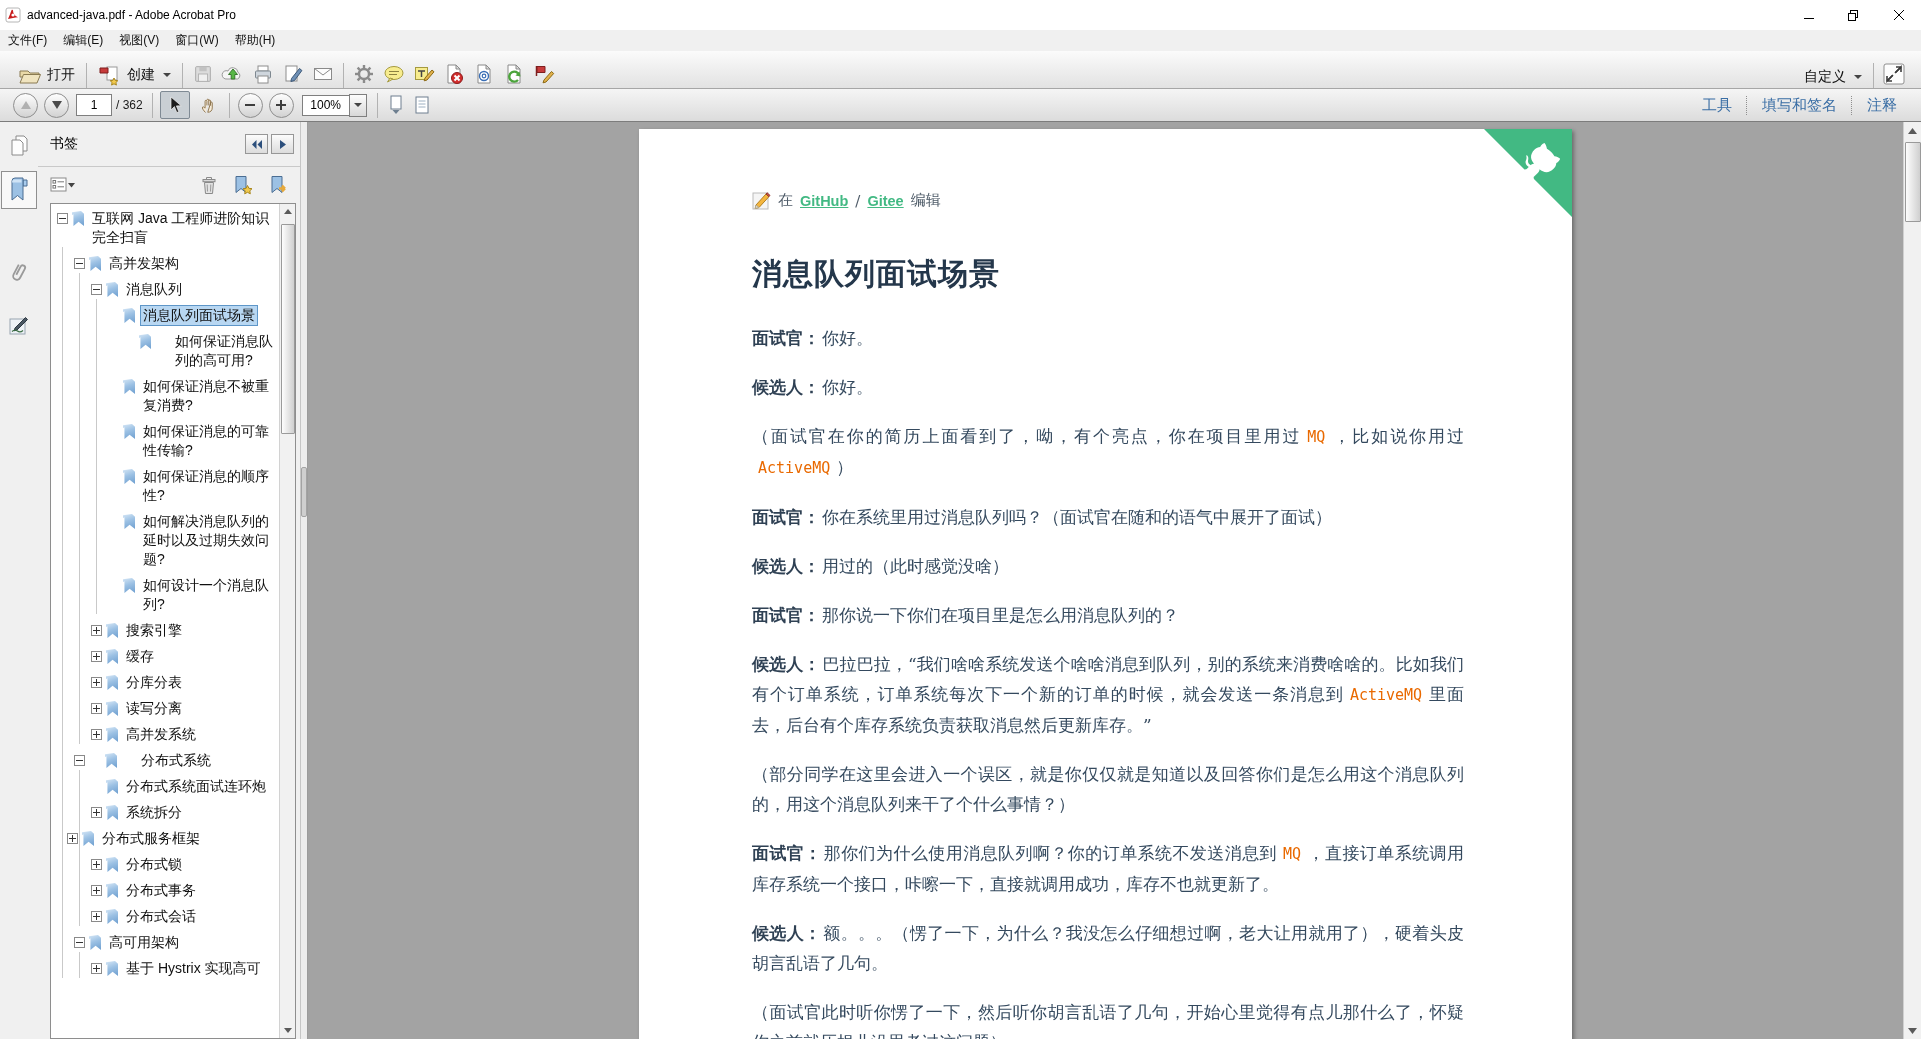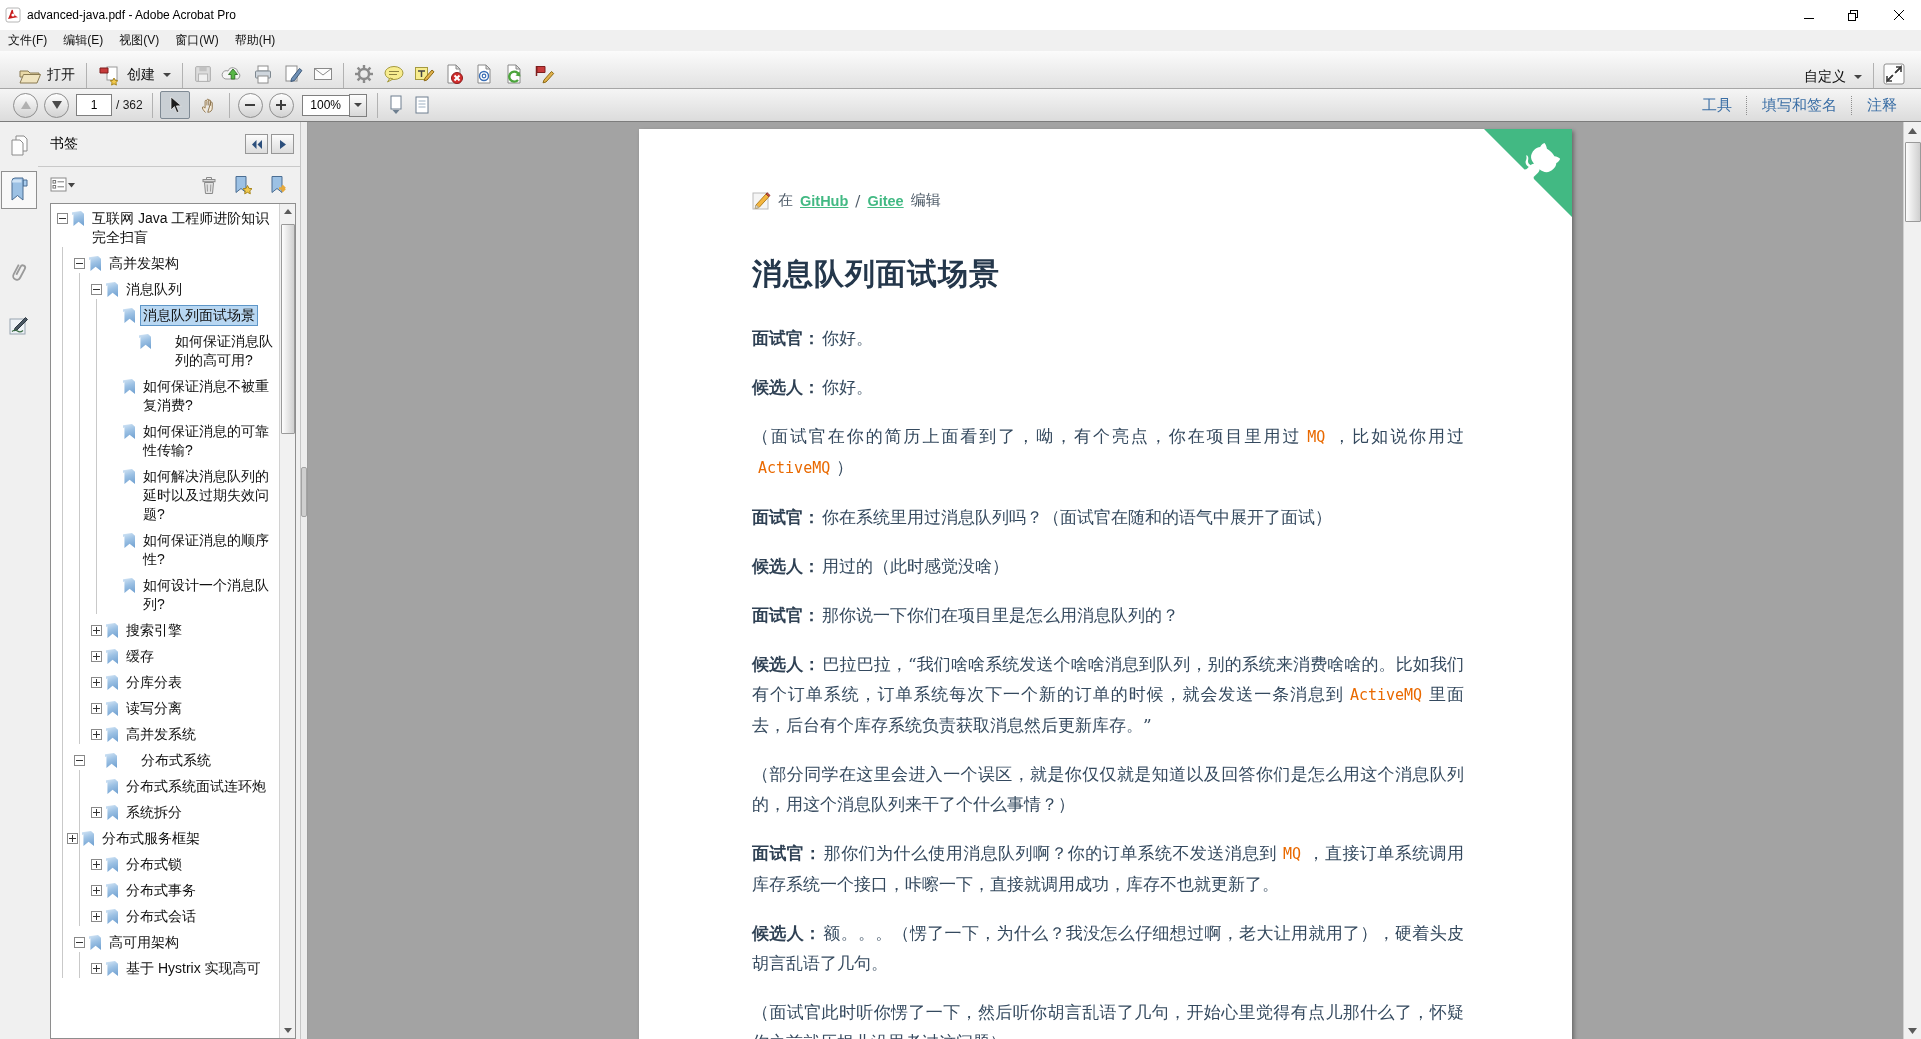--- a/index.html
+++ b/index.html
@@ -455,29 +455,29 @@
               <span class="exp-ph"></span>
               <span class="bm-ribbon"></span>
               <span class="tree-label">如何保证消息的可靠性传输?</span>
             </div>
             <div class="tree-item" style="padding-left: 57px;">
               <i class="guide" style="left: 11px;"></i>
               <i class="guide" style="left: 28px;"></i>
               <i class="guide" style="left: 45px;"></i>
               <span class="exp-ph"></span>
               <span class="bm-ribbon"></span>
+              <span class="tree-label">如何保证消息的顺序性?</span>
+            </div>
+            <div class="tree-item" style="padding-left: 57px;">
+              <i class="guide" style="left: 11px;"></i>
+              <i class="guide" style="left: 28px;"></i>
+              <i class="guide" style="left: 45px;"></i>
+              <span class="exp-ph"></span>
+              <span class="bm-ribbon"></span>
               <span class="tree-label">如何解决消息队列的延时以及过期失效问题?</span>
-            </div>
-            <div class="tree-item" style="padding-left: 57px;">
-              <i class="guide" style="left: 11px;"></i>
-              <i class="guide" style="left: 28px;"></i>
-              <i class="guide" style="left: 45px;"></i>
-              <span class="exp-ph"></span>
-              <span class="bm-ribbon"></span>
-              <span class="tree-label">如何保证消息的顺序性?</span>
             </div>
             <div class="tree-item" style="padding-left: 57px;">
               <i class="guide" style="left: 11px;"></i>
               <i class="guide" style="left: 28px;"></i>
               <i class="guide" style="left: 45px;"></i>
               <span class="exp-ph"></span>
               <span class="bm-ribbon"></span>
               <span class="tree-label">如何设计一个消息队列?</span>
             </div>
             <div class="tree-item" style="padding-left: 40px;">

